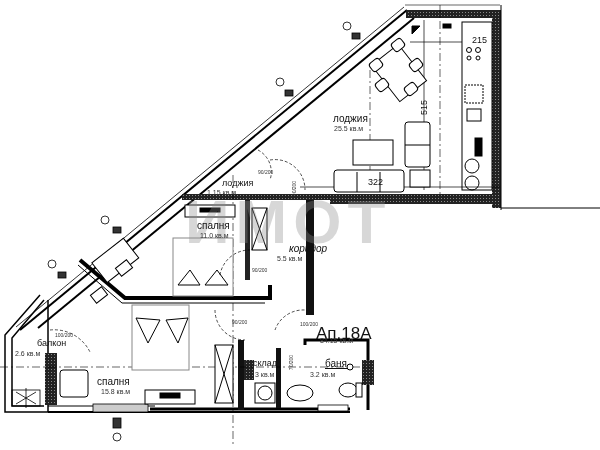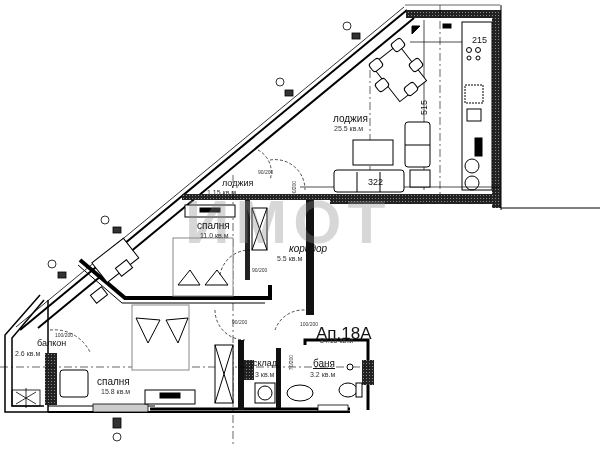--- a/index.html
+++ b/index.html
@@ -202,21 +202,21 @@
 
 <div class="lbl room" style="left:13px; top:339px; font-size:9px;padding-left:24px;">балкон</div>
 <div class="lbl area" style="left:15px; top:350px;">2.6 кв.м</div>
 
 <div class="lbl room" style="left:97px; top:377px;">спалня</div>
 <div class="lbl area" style="left:101px; top:388px;">15.8 кв.м</div>
 
 <div class="lbl room" style="left:253px; top:359px; font-size:9px;">склад</div>
 <div class="lbl area" style="left:255px; top:371px;">3 кв.м</div>
 
-<div class="lbl room" style="left:313px; top:359px;text-decoration:underline;">баня</div>
+<div class="lbl room" style="left:325px; top:359px;text-decoration:underline;">баня</div>
 <div class="lbl area" style="left:310px; top:371px;">3.2 кв.м</div>
 
 <div class="lbl apt" style="left:316px; top:325px;">Ап.18А</div>
 <div class="lbl area" style="left:320px; top:337px;">84.15 кв.м</div>
 
 <div class="lbl dim" style="left:424px; top:36px;padding-left:48px;">215</div>
 <div class="lbl dim" style="left:417px; top:103px; transform:rotate(-90deg);">515</div>
 <div class="lbl dim" style="left:368px; top:178px;text-align:right;">322</div>
 
 <div class="lbl small" style="left:258px; top:170px;"><span>90</span>/<span>200</span></div>

